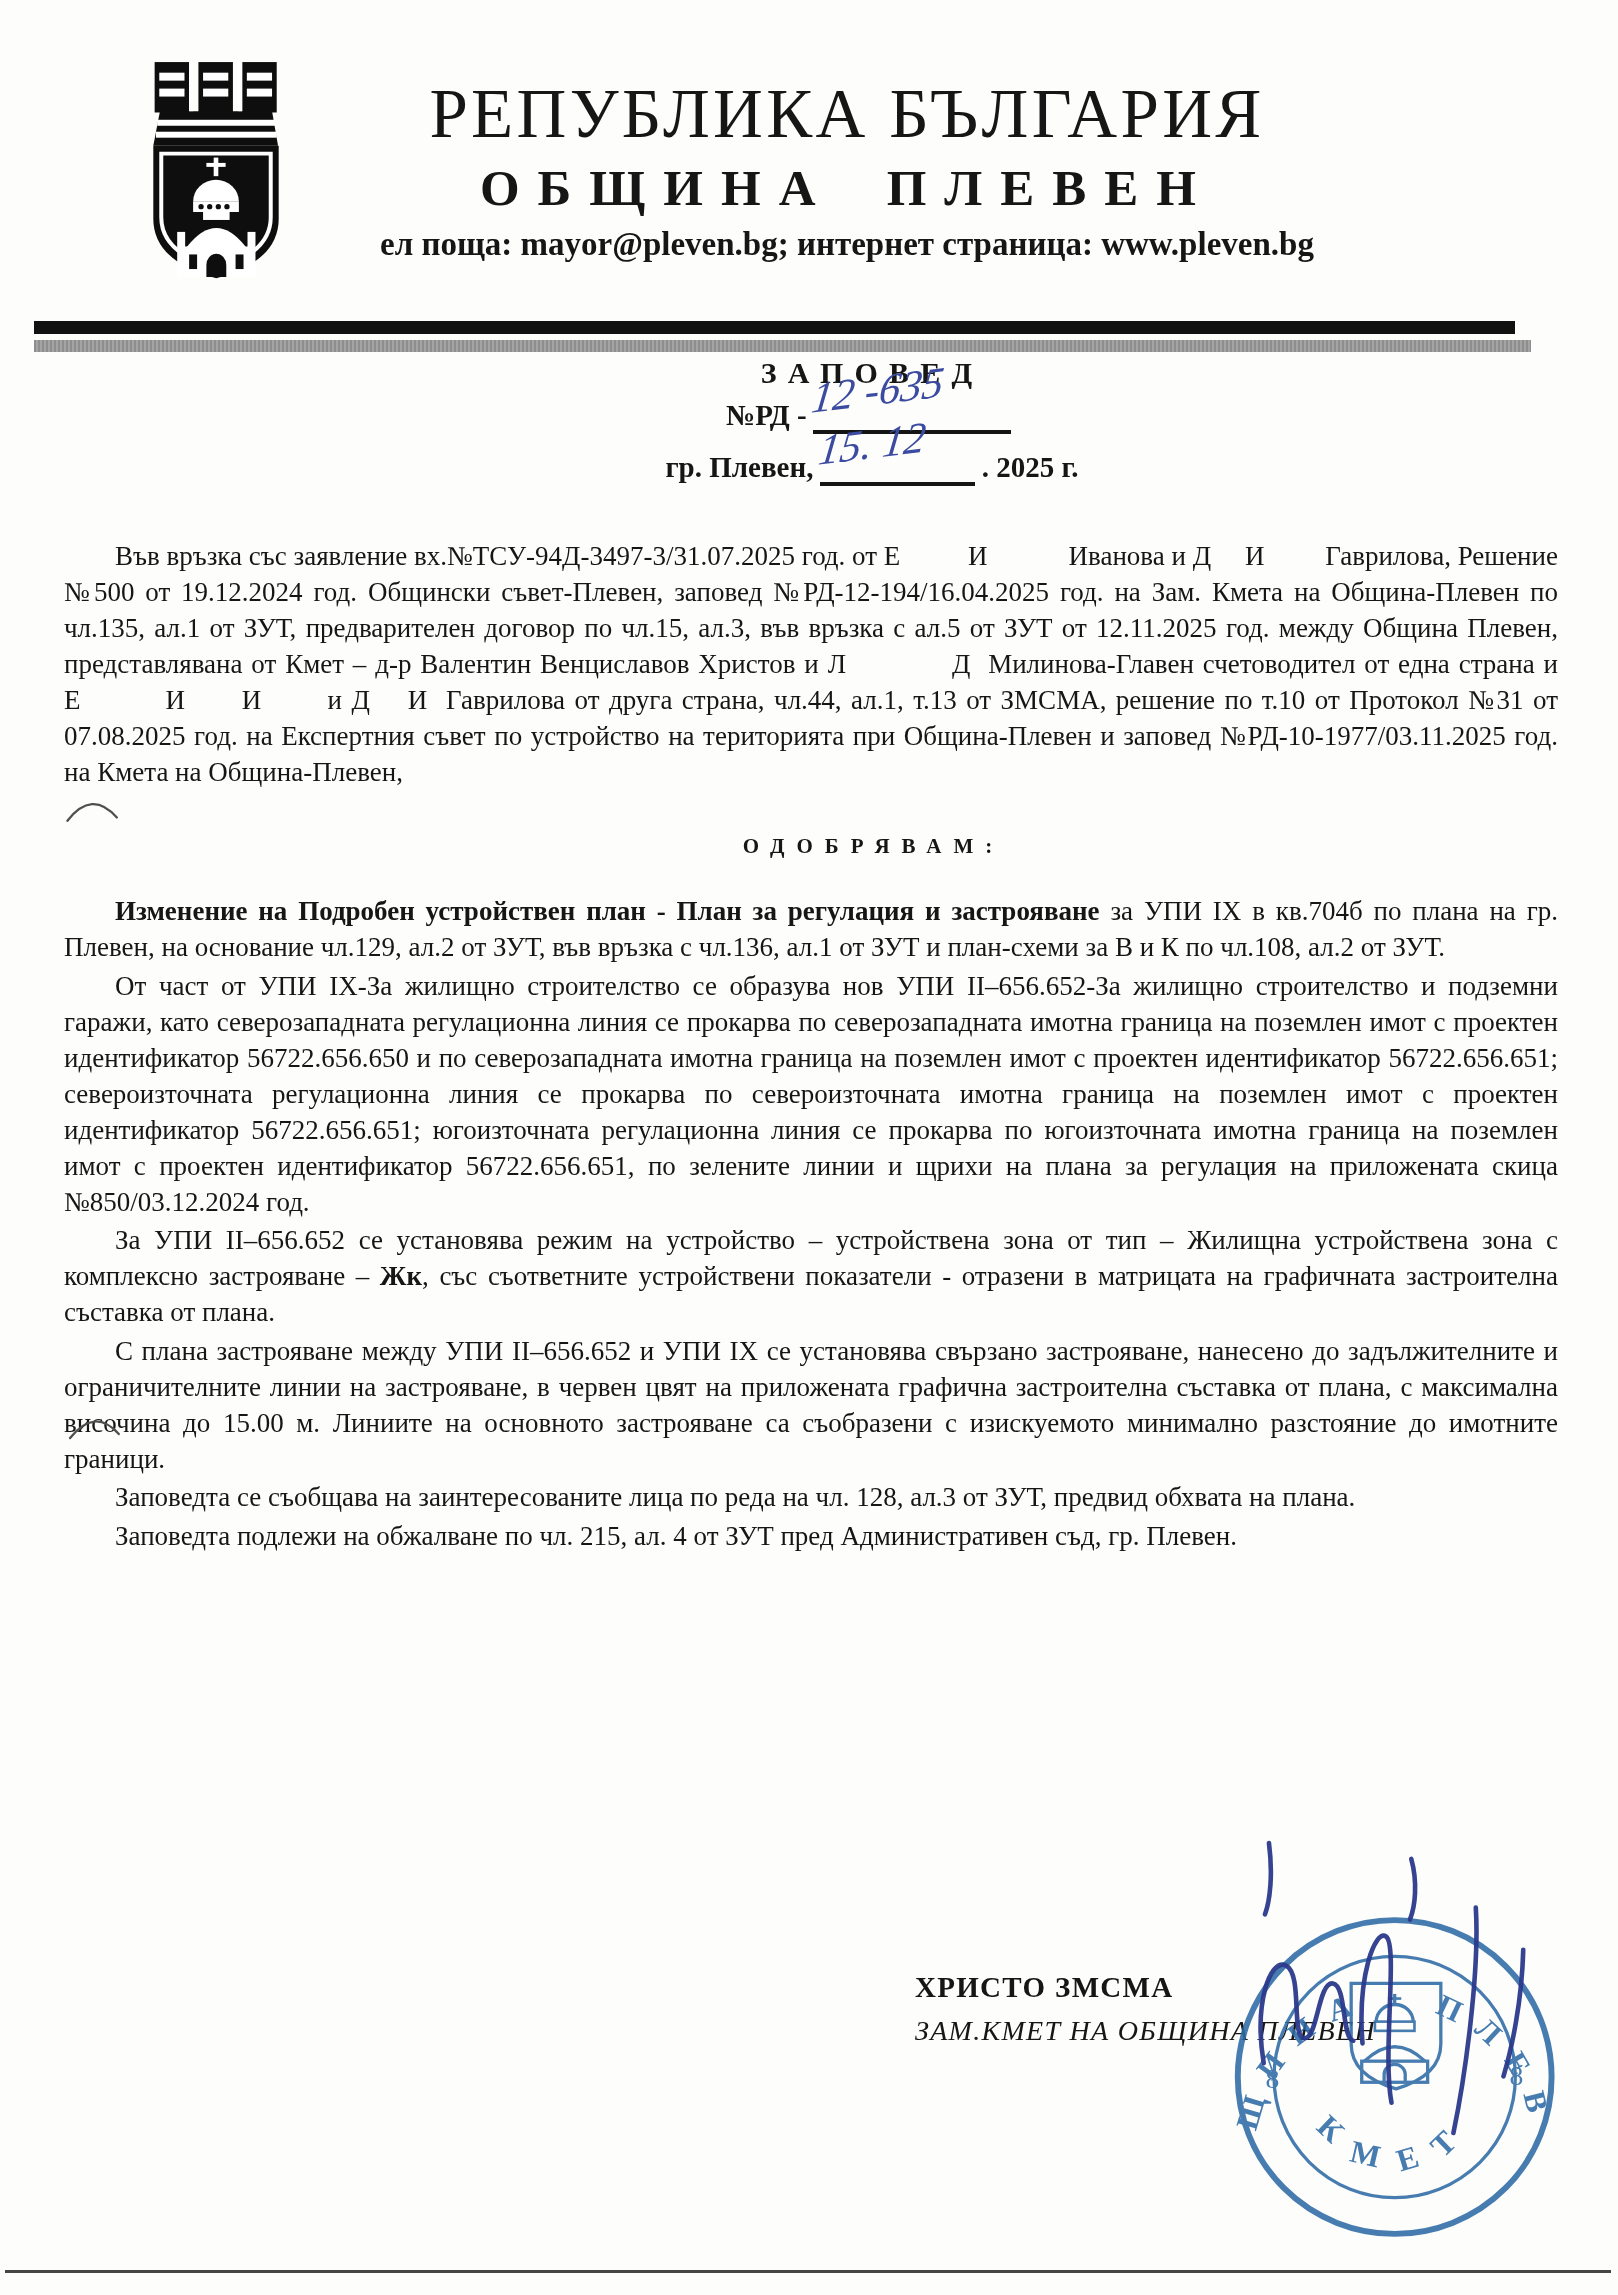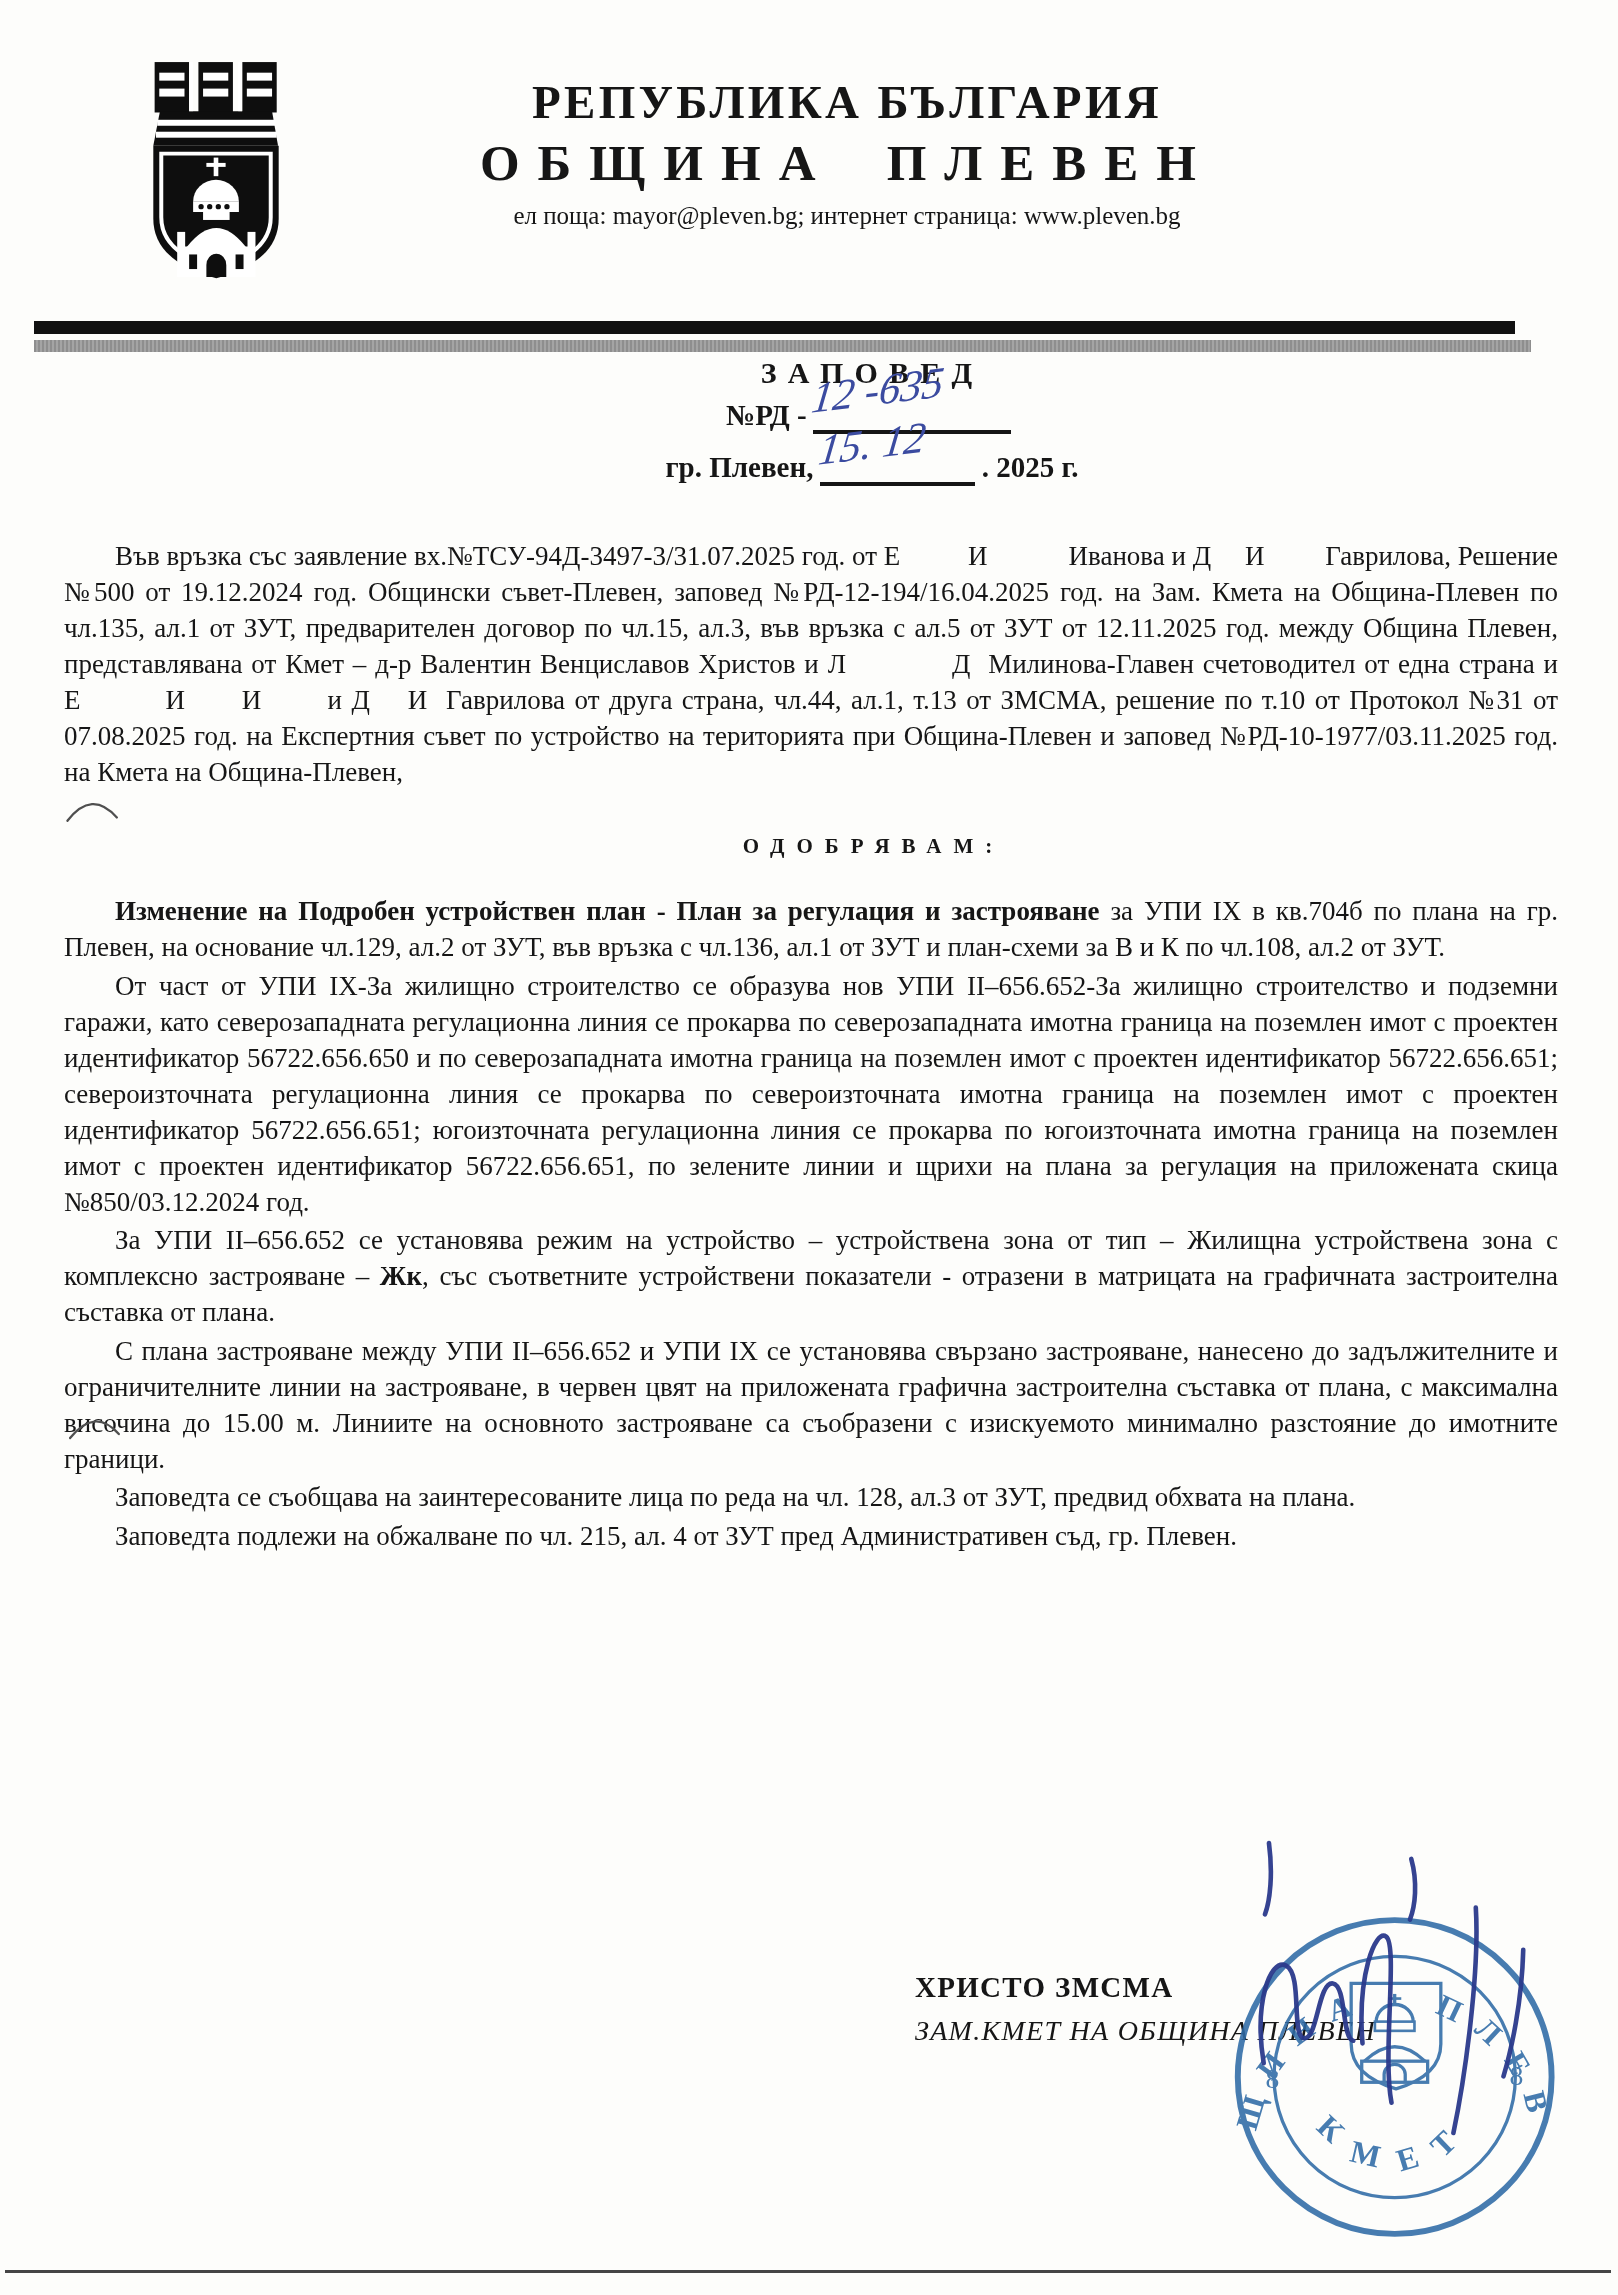--- a/index.html
+++ b/index.html
@@ -3,24 +3,24 @@
 <meta charset="utf-8">
 <style>
   html,body { margin:0; padding:0; background:#d9d9d9; }
   .page {
     position:relative; width:1619px; height:2295px; background:#fdfdfb;
     font-family:"Liberation Serif","DejaVu Serif",serif; color:#161616; overflow:hidden;
   }
   
   .emblem { position:absolute; left:148px; top:58px; width:136px; height:239px; }
   .header-text { position:absolute; left:277px; top:76px; width:1140px; text-align:center; }
-  .h-title1 { font-size:47px; font-weight:bold; letter-spacing:3.3px; line-height:1.12; white-space:nowrap; }
+  .h-title1 { font-size:69px; font-weight:normal; letter-spacing:3.3px; line-height:1.12; white-space:nowrap; }
   .h-title2 { font-size:51px; font-weight:bold; letter-spacing:18px; word-spacing:22.4px; line-height:1.12; margin-top:6.6px; white-space:nowrap; }
   .h-addr1 { font-size:25px; margin-top:17px; white-space:nowrap; }
-  .h-addr2 { font-size:25px; margin-top:9.2px; white-space:nowrap; }
+  .h-addr2 { font-size:33px; margin-top:9.2px; white-space:nowrap;font-weight:bold; }
   .bar-black { position:absolute; left:34px; top:321px; width:1481px; height:13px; background:#111; }
   .bar-gray  { position:absolute; left:34px; top:340px; width:1497px; height:12px;
                background:repeating-linear-gradient(90deg,#8e8e8e 0 2px,#a4a4a4 2px 4px); }
   
   .doc-type { position:absolute; left:125px; top:356px; width:1494px; text-align:center;
               font-size:30px; font-weight:bold; letter-spacing:11.2px; }
   .num-line { position:absolute; left:125px; top:393px; width:1494px; text-align:center;
               font-size:29px; font-weight:bold; }
   .place-line { position:absolute; left:125px; top:445px; width:1494px; text-align:center;
               font-size:29px; font-weight:bold; }

